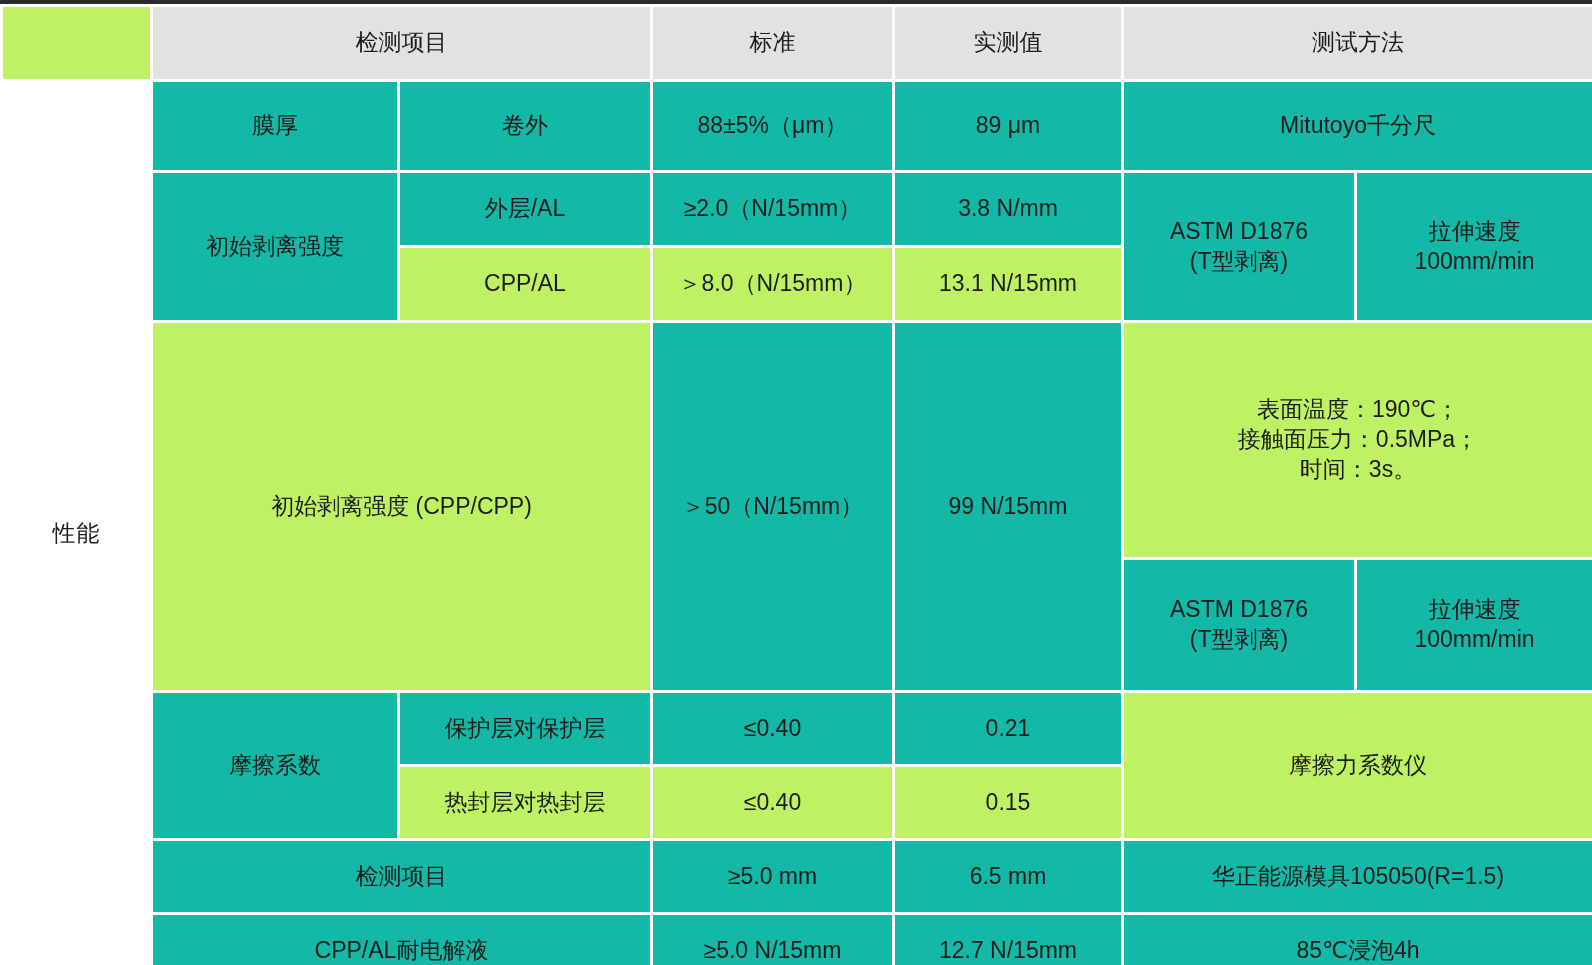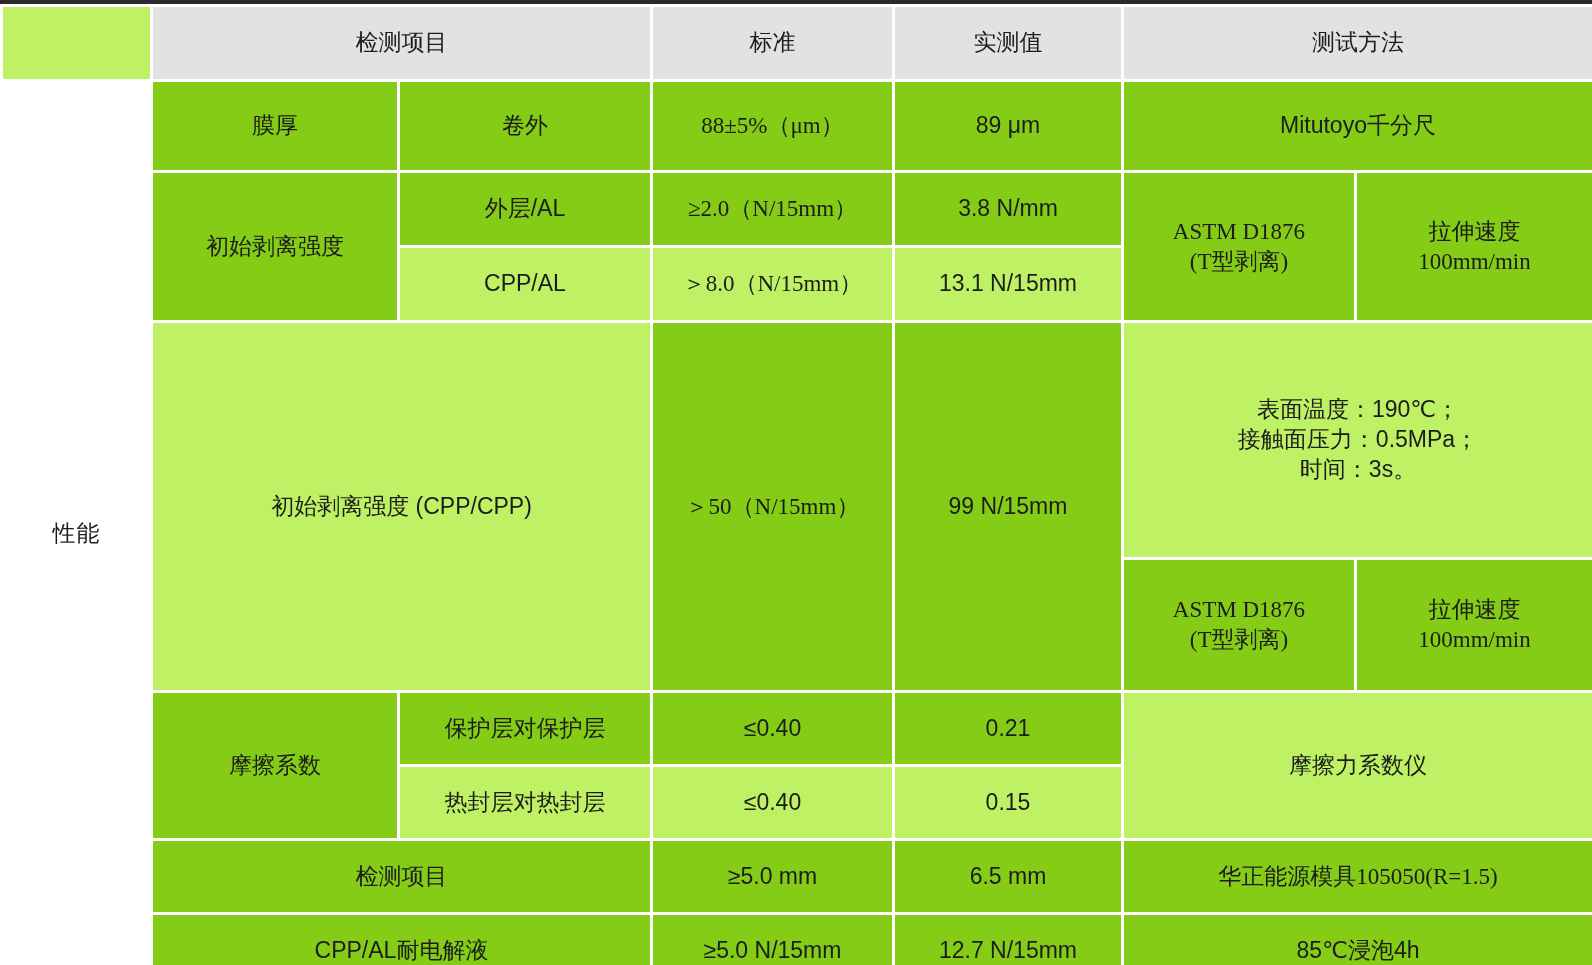--- a/index.html
+++ b/index.html
@@ -41,37 +41,37 @@
     padding: 0;
     margin: 0;
     border: 3px solid #ffffff;
     text-align: center;
     vertical-align: middle;
     font-weight: normal;
     font-size: 23px;
     line-height: 1.3;
     color: #1c1c1c;
   }
-  .shade { background: #84cc16; }
+  .shade { background: #14b8a6; }
   .plain { background: #bef264; }
   .hdr {
     background: #e2e2e2;
     font-weight: bold;
     font-size: 26px;
     height: 72px;
   }
   .side {
     background: #ffffff;
     font-weight: bold;
     font-size: 27px;
     line-height: 1.35;
     letter-spacing: 1px;
   }
-  .nowrap { white-space: nowrap; font-family: Liberation Serif, serif; }
-  .two-line { line-height: 1.35; font-family: Liberation Serif, serif; }
+  .nowrap { white-space: nowrap; }
+  .two-line { line-height: 1.35; }
   .colw-a { width: 150px; }
   .colw-b { width: 247px; }
   .colw-c { width: 253px; }
   .colw-d { width: 242px; }
   .colw-e { width: 229px; }
   .colw-f { width: 233px; }
   .colw-g { width: 238px; }
 </style>
 </head>
 <body>

